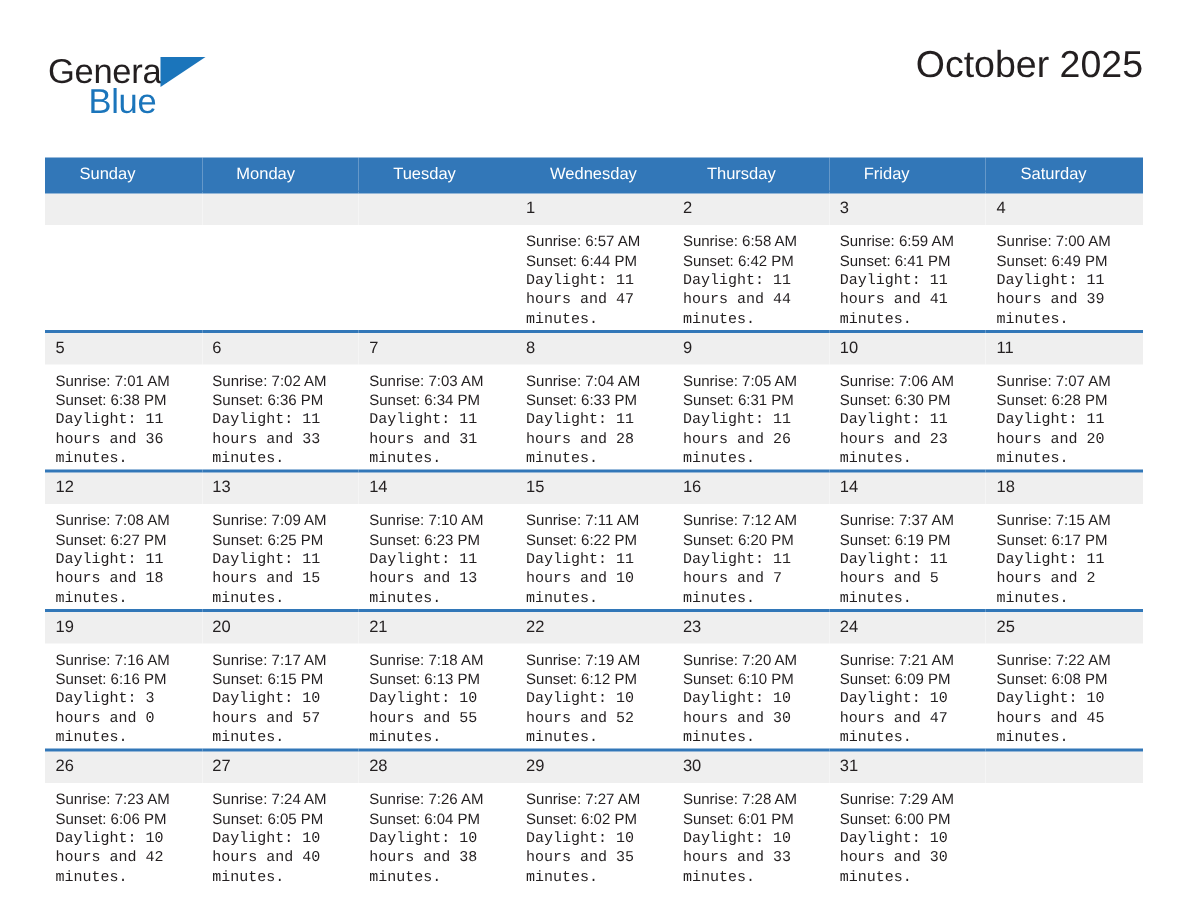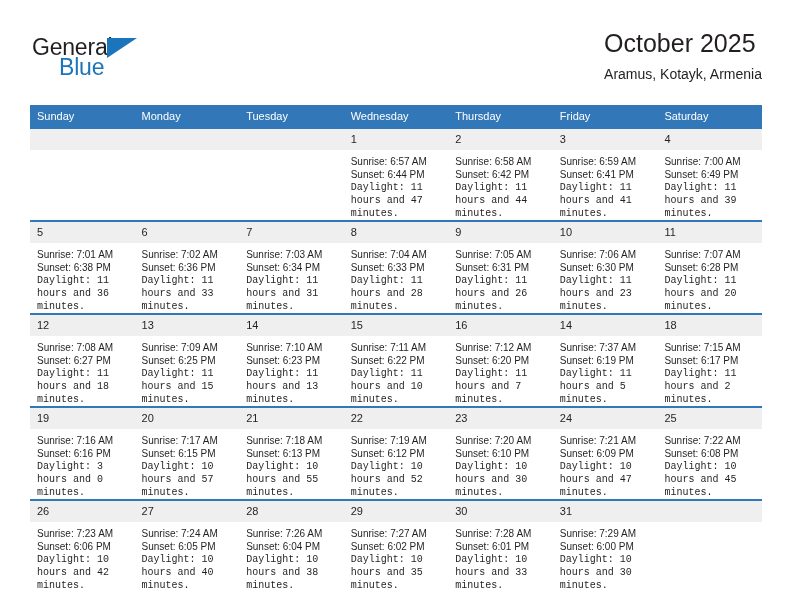--- a/index.html
+++ b/index.html
@@ -62,20 +62,21 @@
     font-size: 23px;
     letter-spacing: -0.2px;
     color: #1b75bb;
     font-family: "Liberation Sans", sans-serif;
   }
 
   .title-block {
     position: absolute;
     right: 0;
     top: 0;
+    text-align: right;
   }
   .cal-title {
     font-size: 25px;
     color: #231f20;
     line-height: 30px;
     white-space: nowrap;
   }
   .cal-sub {
     font-size: 14px;
     color: #231f20;
@@ -92,21 +93,21 @@
     width: 732px;
     border-collapse: collapse;
     table-layout: fixed;
   }
   .cal th {
     background: #3277b8;
     color: #ffffff;
     font-size: 11px;
     font-weight: normal;
     text-align: left;
-    padding: 5px 0 5px 7px;
+    padding: 5px 0 5px 23px;
     height: 12px;
     border: none;
   }
   .cal td {
     vertical-align: top;
     padding: 0;
     border: none;
     border-top: 2px solid #3277b8;
     height: 88px;
     background: #ffffff;
@@ -147,21 +148,20 @@
   <div class="top">
 
     <div class="logo">
       <span class="logo-general">General</span>
       <span class="logo-tri"></span>
       <span class="logo-blue">Blue</span>
     </div>
 
     <div class="title-block">
       <div class="cal-title">October 2025</div>
-      <div class="cal-sub">Aramus, Kotayk, Armenia</div>
     </div>
 
   </div>
 
   <table class="cal">
     <thead>
       <tr>
         <th>Sunday</th>
         <th>Monday</th>
         <th>Tuesday</th>

